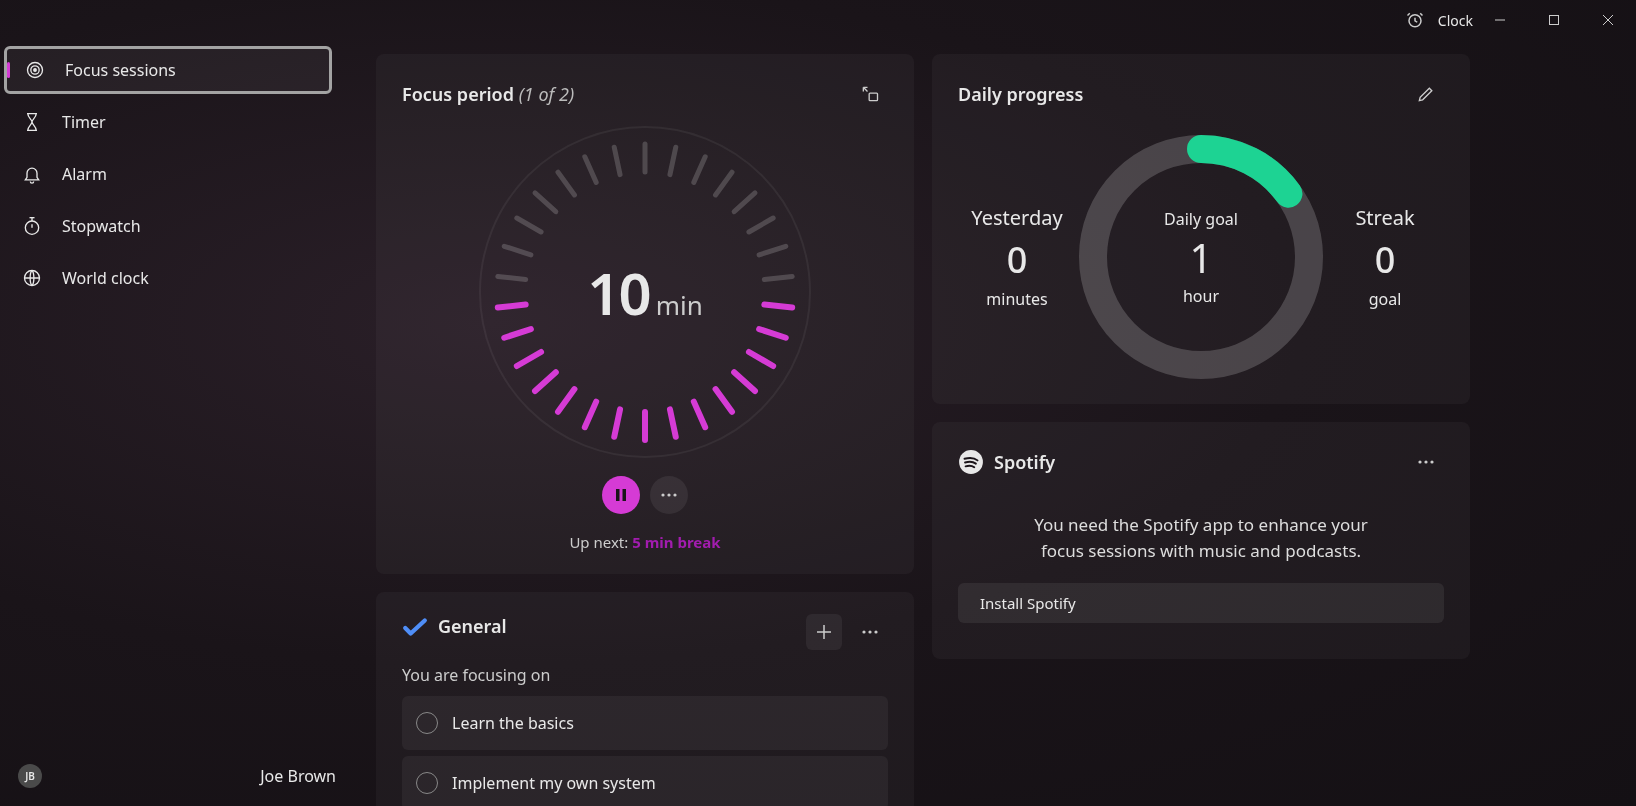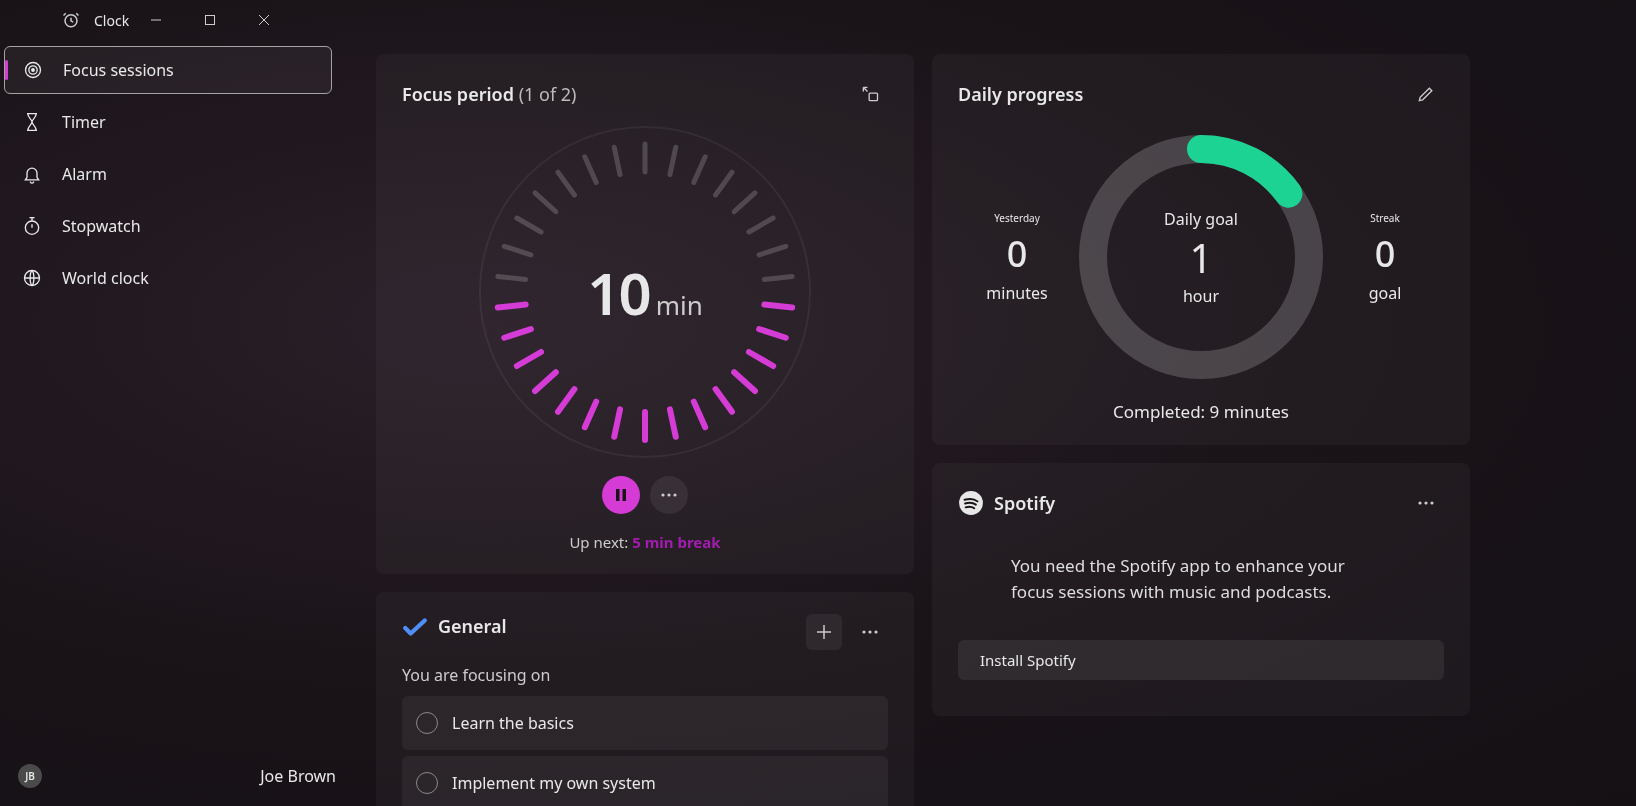--- a/index.html
+++ b/index.html
@@ -12,21 +12,21 @@
   overflow: hidden;
   display: flex;
 }
 
 .titlebar {
   position: absolute;
   top: 0; left: 0; right: 1px;
   height: 40px;
   display: flex;
   align-items: center;
-  justify-content: flex-start;
+  justify-content: flex-end;
   padding-left: 44px;
 }
 .titlebar-left { display: flex; align-items: center; gap: 14px; padding-left: 18px; }
 .titlebar-left .app-icon { width: 18px; height: 18px; }
 .titlebar-left span { font-size: 14px; }
 .titlebar-right { display: flex; }
 .win-btn {
   width: 54px; height: 40px;
   display: flex; align-items: center; justify-content: center;
   cursor: default; color: #ccc; font-size: 11px;
@@ -45,21 +45,21 @@
   gap: 20px;
   padding-left: 18px;
   margin: 2px 4px;
   border-radius: 6px;
   font-size: 16px;
   cursor: default;
   position: relative;
 }
 .nav-item.selected {
   background: rgba(255,255,255,0.05);
-  border: 1px solid #a3a3a3;
+  border: 3px solid #a3a3a3;
 }
 .nav-item.selected::before {
   content: "";
   position: absolute;
   left: 0; top: 13px; bottom: 13px;
   width: 3px;
   background: #d53bd5;
   border-radius: 2px;
 }
 .nav-icon { width: 20px; height: 20px; }
@@ -94,21 +94,21 @@
   border-radius: 8px;
   padding: 22px 26px;
 }
 .card-header {
   display: flex;
   justify-content: space-between;
   align-items: center;
   margin-bottom: 8px;
 }
 .card-title { font-size: 18px; font-weight: 600; }
-.card-subtitle { font-weight: 400; color: #bbb; }
+.card-subtitle { font-weight: 400; color: #bbb; font-style: italic; }
 .icon-btn {
   width: 36px; height: 36px;
   border-radius: 6px;
   display: flex; align-items: center; justify-content: center;
   cursor: default;
 }
 
 .timer-dial {
   width: 340px; height: 340px;
   margin: 10px auto 0 auto;
@@ -158,33 +158,33 @@
   border-radius: 50%;
 }
 
 .progress-row {
   display: flex;
   justify-content: space-between;
   align-items: center;
   margin-top: 20px;
 }
 .stat { text-align: center; flex:1 }
-.stat .label { font-size: 10px; }
+.stat .label { font-size: 20px; }
 .stat .value { font-size: 36px; font-weight: 500; margin: 4px 0; }
 .stat .unit { font-size: 16px; }
 .ring {
   width: 250px; height: 250px;
   position: relative;
   display: flex; align-items: center; justify-content: center;
   flex-direction: column;
 }
 .completed-text { text-align: center; margin-top: 18px; font-size: 17px; }
 
 .spotify-header { display: flex; align-items: center; gap: 10px; justify-content: center; }
-.spotify-msg { text-align: left; margin: 32px auto 36px auto; max-width: 380px; font-size: 17px; line-height: 1.5; color: #ddd; }
+.spotify-msg { text-align: center; margin: 32px auto 20px auto; max-width: 380px; font-size: 17px; line-height: 1.5; color: #ddd; }
 .install-btn {
   display: block;
   margin: 0 auto 14px auto;
   padding: 10px 22px;
   background: rgba(255,255,255,0.07);
   border-radius: 6px;
   font-size: 15px;
   cursor: default;
 }
 svg { display: block; }
@@ -407,21 +407,20 @@
             <div class="value" style="font-size:40px">1</div>
             <div class="unit">hour</div>
           </div>
         </div>
         <div class="stat">
           <div class="label">Streak</div>
           <div class="value">0</div>
           <div class="unit">goal</div>
         </div>
       </div>
-      <div class="completed-text">Completed: 9 minutes</div>
     </div>
 
     <div class="card">
       <div class="spotify-header">
         <svg width="26" height="26" viewBox="0 0 24 24">
             <circle cx="12" cy="12" r="11" fill="#e8e8e8"></circle>
             <path d="M6 9c4-1 9-1 12 1.5M6.5 12.5c3.5-1 7.5-.8 10 1M7 16c3-.8 6-.6 8 .8" stroke="#1a1419" stroke-width="1.8" fill="none" stroke-linecap="round"></path>
           </svg>
         <span style="font-size:18px;font-weight:600">Spotify</span>
         <div style="flex:1"></div>

